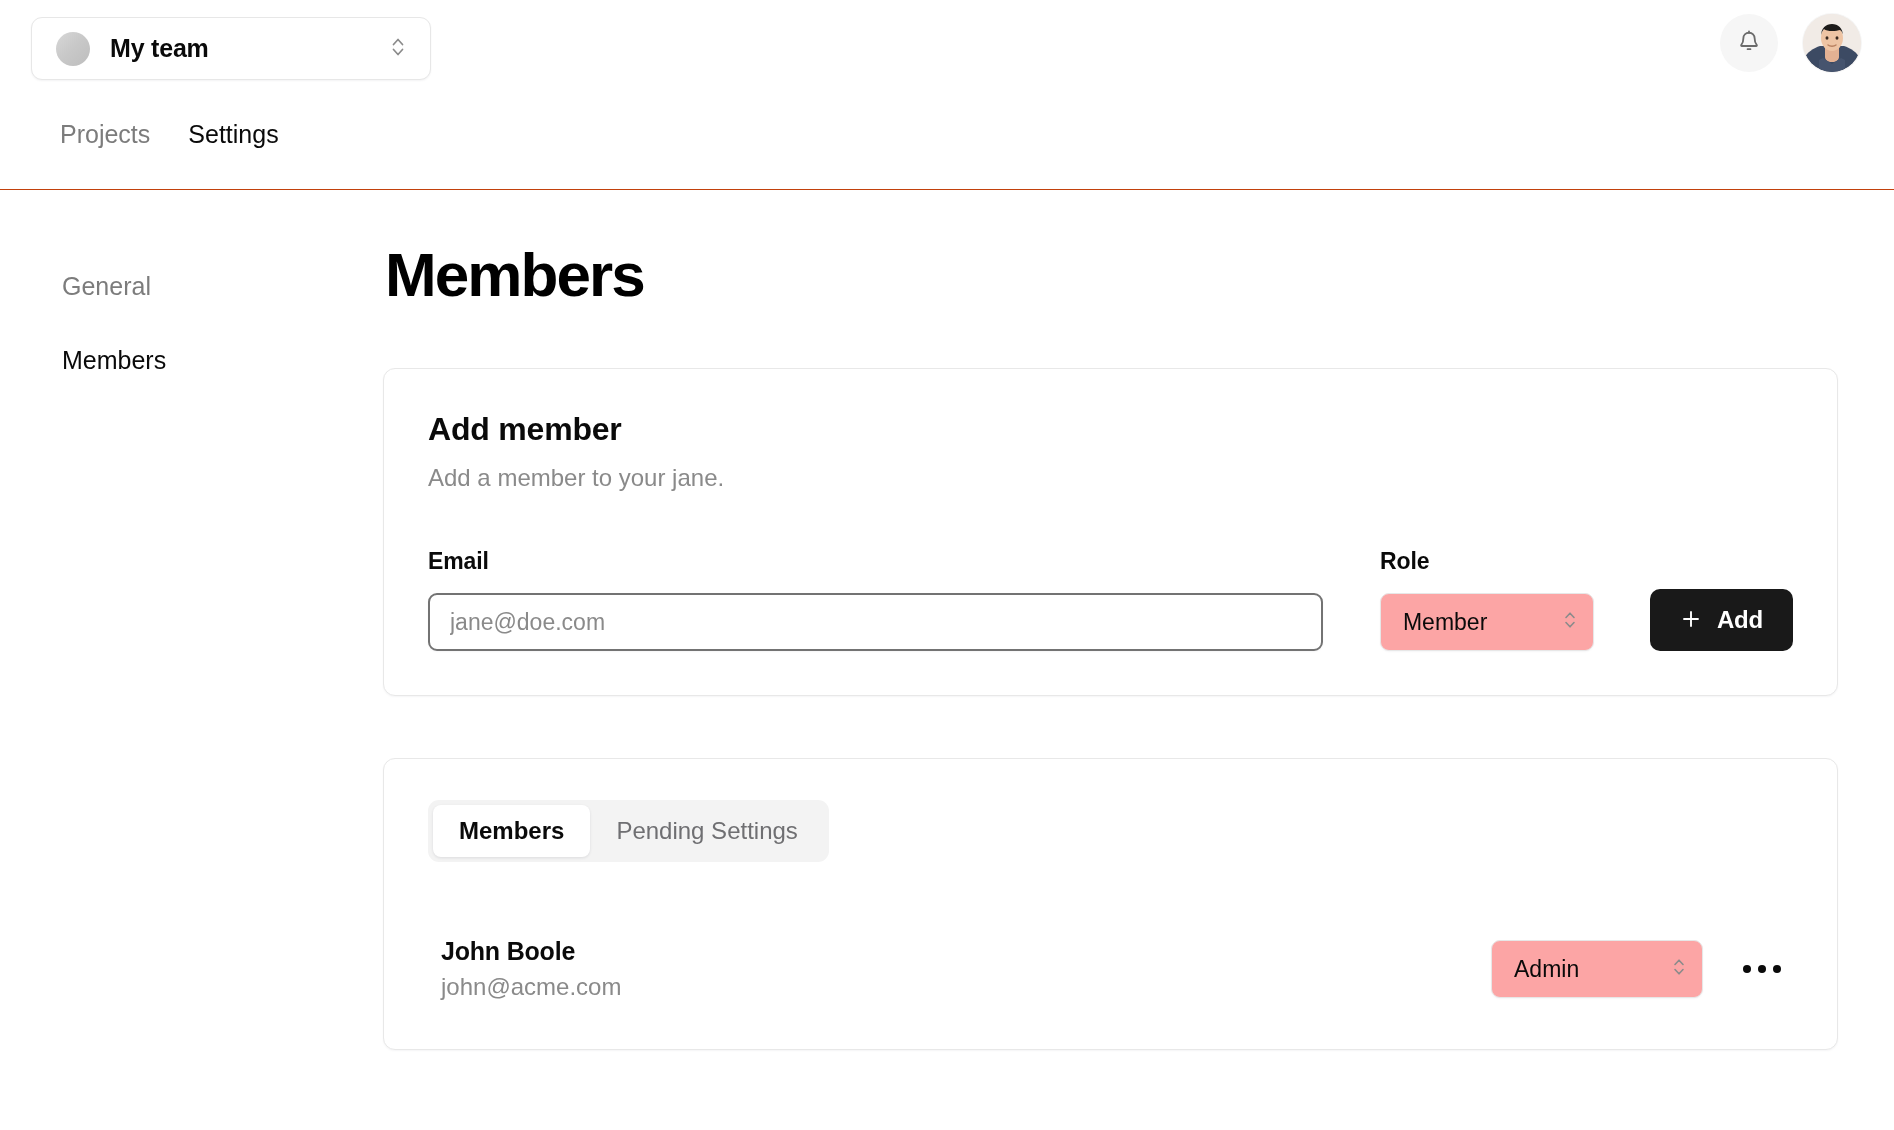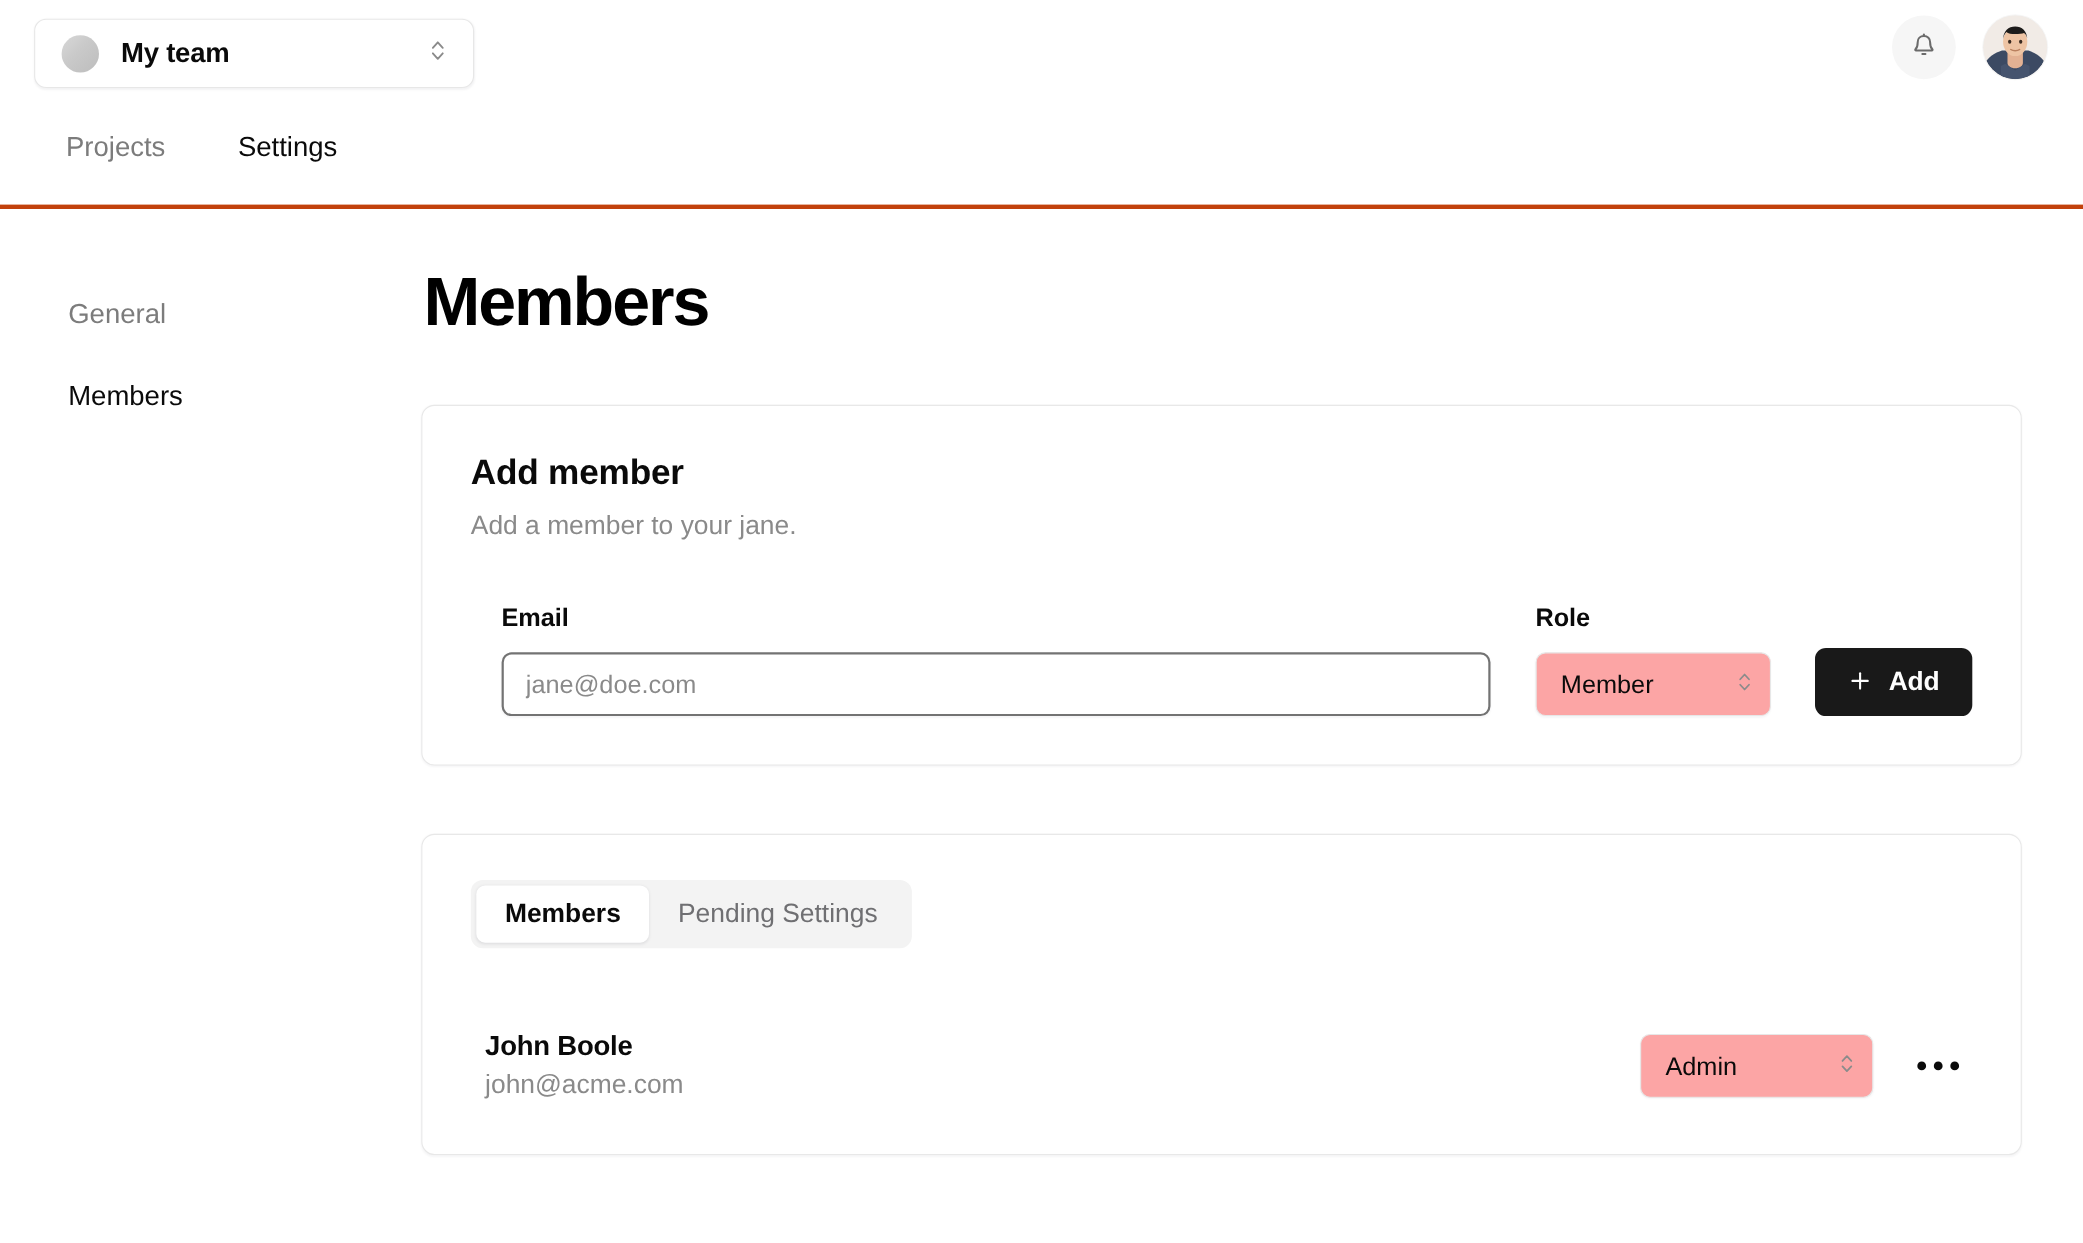--- a/index.html
+++ b/index.html
@@ -10,21 +10,21 @@
     height: 1130px;
     background: #ffffff;
     font-family: "Liberation Sans", sans-serif;
     -webkit-font-smoothing: antialiased;
   }
 
   
   .topbar {
     position: relative;
     height: 190px;
-    border-bottom: 4px solid #c2410c;
+    border-bottom: 1px solid #c2410c;
   }
 
   .team-switcher {
     position: absolute;
     left: 31px;
     top: 17px;
     width: 400px;
     height: 63px;
     border: 1px solid #e7e7e7;
     border-radius: 11px;
@@ -56,21 +56,21 @@
     display: block;
     color: #8b8b8b;
   }
 
   .nav {
     position: absolute;
     left: 60px;
     top: 120px;
     display: flex;
     align-items: center;
-    gap: 66px;
+    gap: 38px;
   }
   .nav-item {
     font-size: 25px;
     color: #7c7c7c;
     cursor: pointer;
     white-space: nowrap;
   }
   .nav-item.active {
     color: #0a0a0a;
   }
@@ -161,22 +161,21 @@
   }
   .card-subtitle {
     font-size: 24px;
     color: #8a8a8a;
     margin: 0 0 56px 0;
   }
 
   .form-row {
     display: flex;
     align-items: flex-end;
-    gap: 0;
-    margin-left: 28px;
+    gap: 16px;
   }
   .field-email { flex: 1 1 auto; min-width: 0; }
   .field-role { flex: 0 0 auto; margin-left: 41px; }
 
   .field-label {
     display: block;
     font-size: 23px;
     font-weight: 700;
     color: #0a0a0a;
     margin-bottom: 18px;

